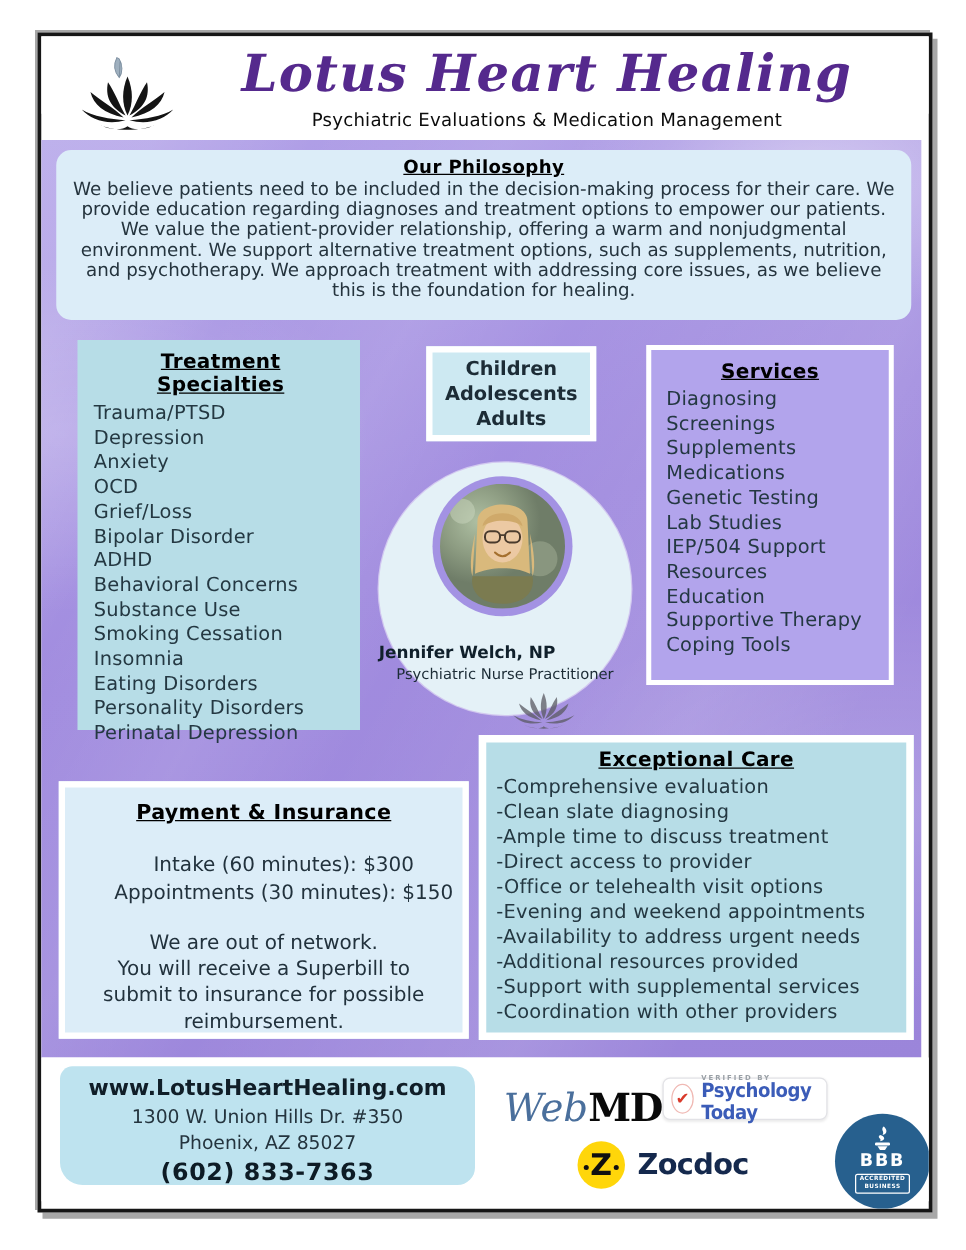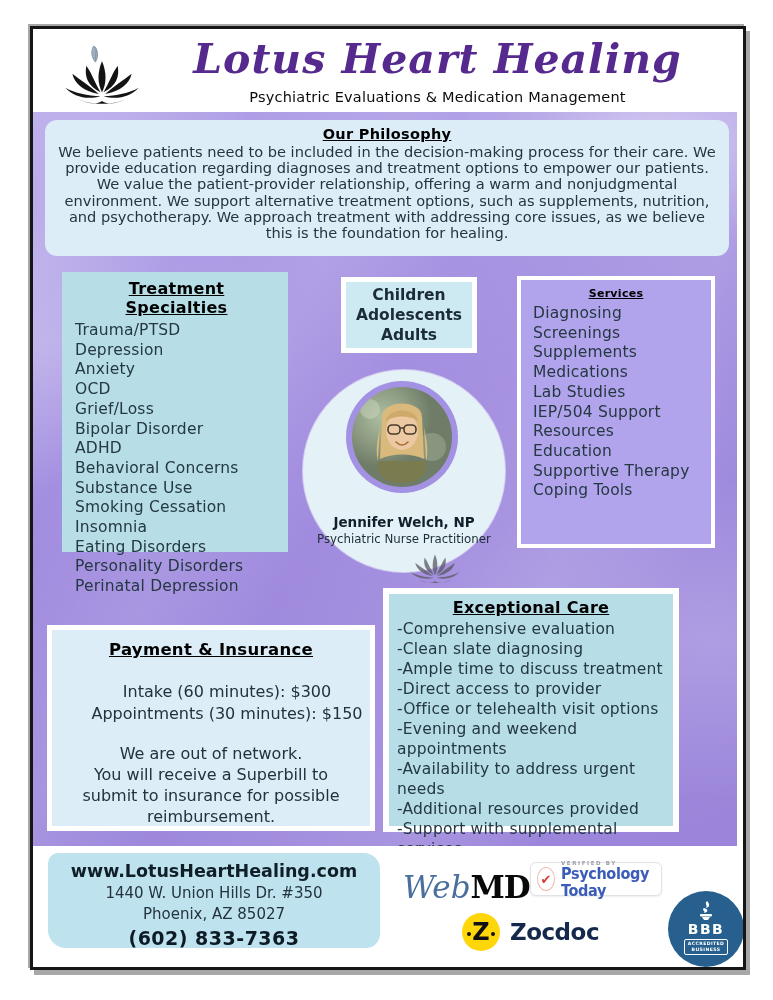--- a/index.html
+++ b/index.html
@@ -42,68 +42,68 @@
   }
   
   .philosophy{
     position:absolute;left:12px;top:91px;width:684px;height:136px;
     background:#dcedf8;border-radius:12px;box-sizing:border-box;padding:6px 12px 0;
   }
   .philosophy .section-title{font-size:14.5px;margin-bottom:2px;}
   .philosophy-body{font-size:14.6px;line-height:16.2px;text-align:center;color:#25343e;}
   
   .treatment-box{
-    position:absolute;left:29px;top:243px;width:226px;height:280px;
+    position:absolute;left:29px;top:243px;width:226px;height:312px;
     background:#b7dde7;box-sizing:border-box;padding:7px 0 0 13px;
   }
   .treatment-box .section-title{text-align:center;font-size:16px;margin:0 10px 4px 0;}
   .list-item{font-size:15.5px;line-height:19.7px;color:#243842;letter-spacing:.2px;}
   .children-box{
     position:absolute;left:308px;top:248px;width:126px;height:66px;
     background:#cde9f2;border:5px solid #ffffff;box-sizing:content-box;
     display:flex;flex-direction:column;justify-content:center;align-items:center;
   }
   .children-box .pop{font-size:15.5px;font-weight:bold;line-height:20px;color:#1c2c36;}
   .services-box{
     position:absolute;left:484px;top:247px;width:198px;height:272px;
     background:#b2a4ec;border:4px solid #ffffff;box-sizing:border-box;
     padding:7px 0 0 12px;
   }
-  .services-box .section-title{font-size:11px;margin:0 12px 4px 0;}
+  .services-box .section-title{font-size:16px;margin:0 12px 4px 0;}
   
   .big-circle{
     position:absolute;left:270px;top:341px;width:202px;height:202px;border-radius:50%;
     background:#e4f1f7;box-shadow:0 0 0 1px rgba(255,255,255,.5);
   }
   .photo-ring{
     position:absolute;left:313px;top:352px;width:112px;height:112px;border-radius:50%;
     background:#a违;background:#a392e3;display:flex;align-items:center;justify-content:center;
   }
   .photo{width:100px;height:100px;border-radius:50%;overflow:hidden;}
   .provider-name{
-    position:absolute;left:270px;top:485px;width:202px;text-align:center;
+    position:absolute;left:270px;top:485px;width:202px;
     font-size:13.5px;font-weight:bold;color:#10202b;
   }
   .provider-cred{
     position:absolute;left:270px;top:503px;width:202px;text-align:center;
     font-size:11.8px;color:#1c2c36;
   }
   .small-lotus{position:absolute;left:376px;top:523px;width:52px;height:34px;opacity:.75;}
   
   .payment-box{
     position:absolute;left:14px;top:596px;width:318px;height:196px;
     background:#dcedf8;border:5px solid #ffffff;box-sizing:content-box;
     text-align:center;padding-top:0;
   }
   .payment-box .section-title{font-size:16.5px;margin-top:10px;}
   .payment-lines{margin-top:22px;font-size:16px;line-height:22px;white-space:pre-line;padding-left:32px;}
   .payment-note{margin:18px auto 0;width:292px;font-size:16px;line-height:21px;}
   
   .exceptional-box{
-    position:absolute;left:350px;top:559px;width:296px;height:244px;
+    position:absolute;left:350px;top:559px;width:348px;height:244px;
     background:#b7dde7;border:6px solid #ffffff;box-sizing:border-box;
     padding:4px 0 0 8px;
   }
   .exceptional-box .section-title{font-size:16px;margin:0 8px 2px 0;}
   .exceptional-box .list-item{font-size:15.5px;line-height:20px;}
   
   .footer{position:absolute;left:0;top:817px;width:704px;height:115px;background:#ffffff;padding-left:25px;}
   .contact-box{
     position:absolute;left:15px;top:7px;width:332px;height:95px;
     background:#bee3ef;border-radius:10px 16px 14px 18px;text-align:center;
@@ -210,20 +210,21 @@
       <div class="pop">Adolescents</div>
       <div class="pop">Adults</div>
     </div>
 
     <div class="services-box" style="top:164px;">
       <div class="section-title">Services</div>
       <div class="list-item">Diagnosing</div>
       <div class="list-item">Screenings</div>
       <div class="list-item">Supplements</div>
       <div class="list-item">Medications</div>
+      <div class="list-item">Genetic Testing</div>
       <div class="list-item">Lab Studies</div>
       <div class="list-item">IEP/504 Support</div>
       <div class="list-item">Resources</div>
       <div class="list-item">Education</div>
       <div class="list-item">Supportive Therapy</div>
       <div class="list-item">Coping Tools</div>
     </div>
 
     <div class="big-circle" style="top:258px;"></div>
     <div class="photo-ring" style="top:269px;">
@@ -289,21 +290,21 @@
       <div class="list-item">-Additional resources provided</div>
       <div class="list-item">-Support with supplemental services</div>
       <div class="list-item">-Coordination with other providers</div>
     </div>
   </div>
 
   <div class="footer">
     <div class="contact-box">
       <div class="contact-web">www.LotusHeartHealing.com</div>
       <div class="contact-addr">
-        <div>1440 W. Union Hills Dr. #350</div>
+        <div>1300 W. Union Hills Dr. #350</div>
         <div>Phoenix, AZ 85027</div>
       </div>
       <div class="contact-phone">(602) 833-7363</div>
     </div>
 
     <div class="webmd">
       <span class="web">Web</span><span class="md">MD</span><span class="tm">™</span>
     </div>
 
     <div class="ptoday">

